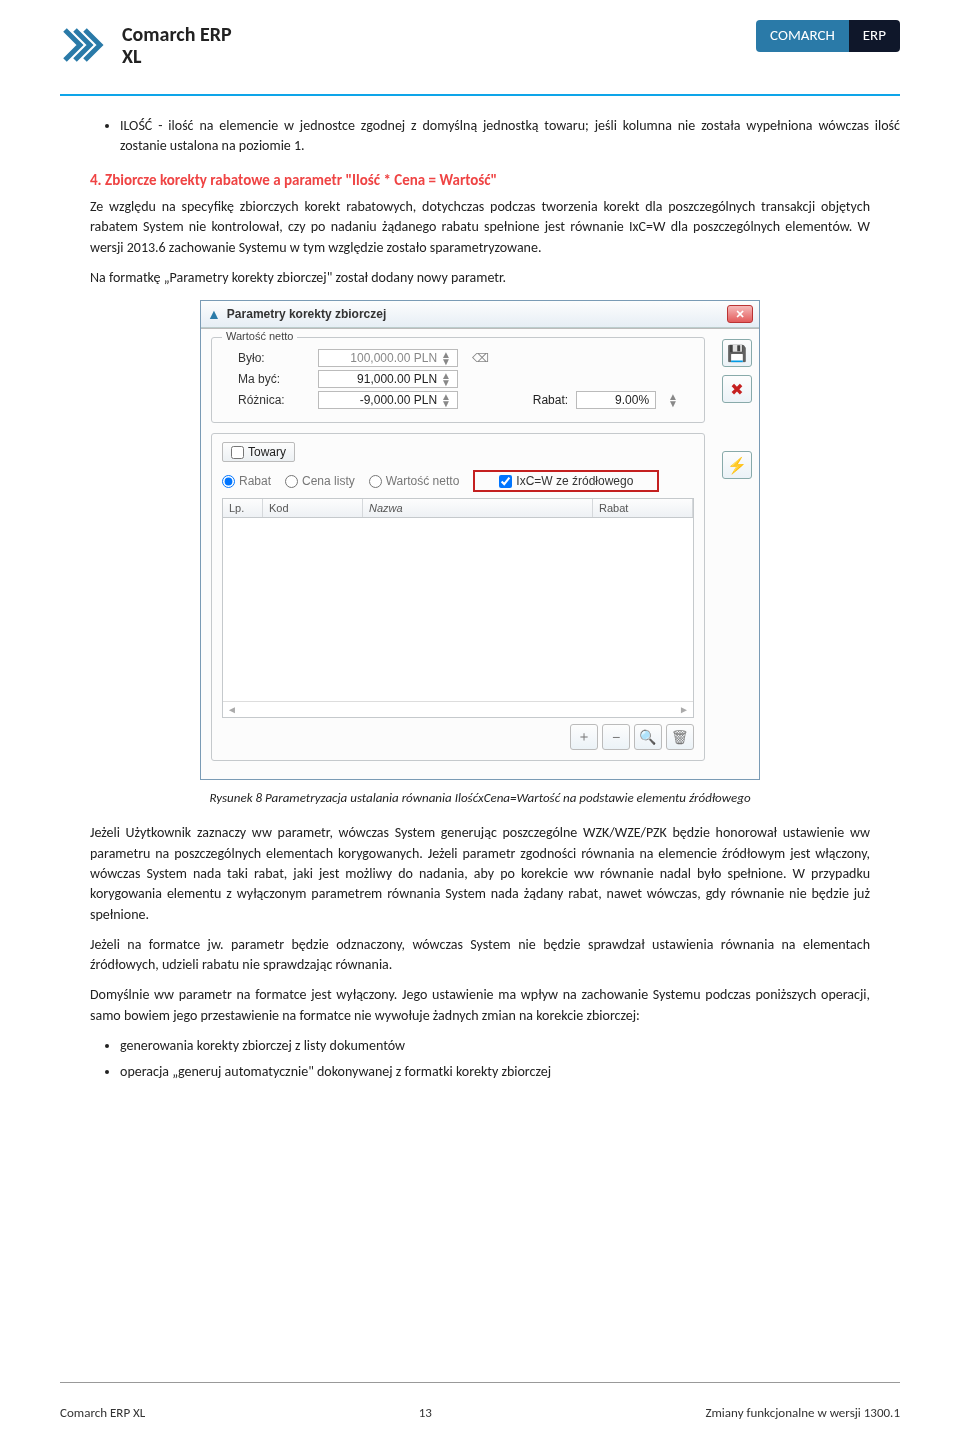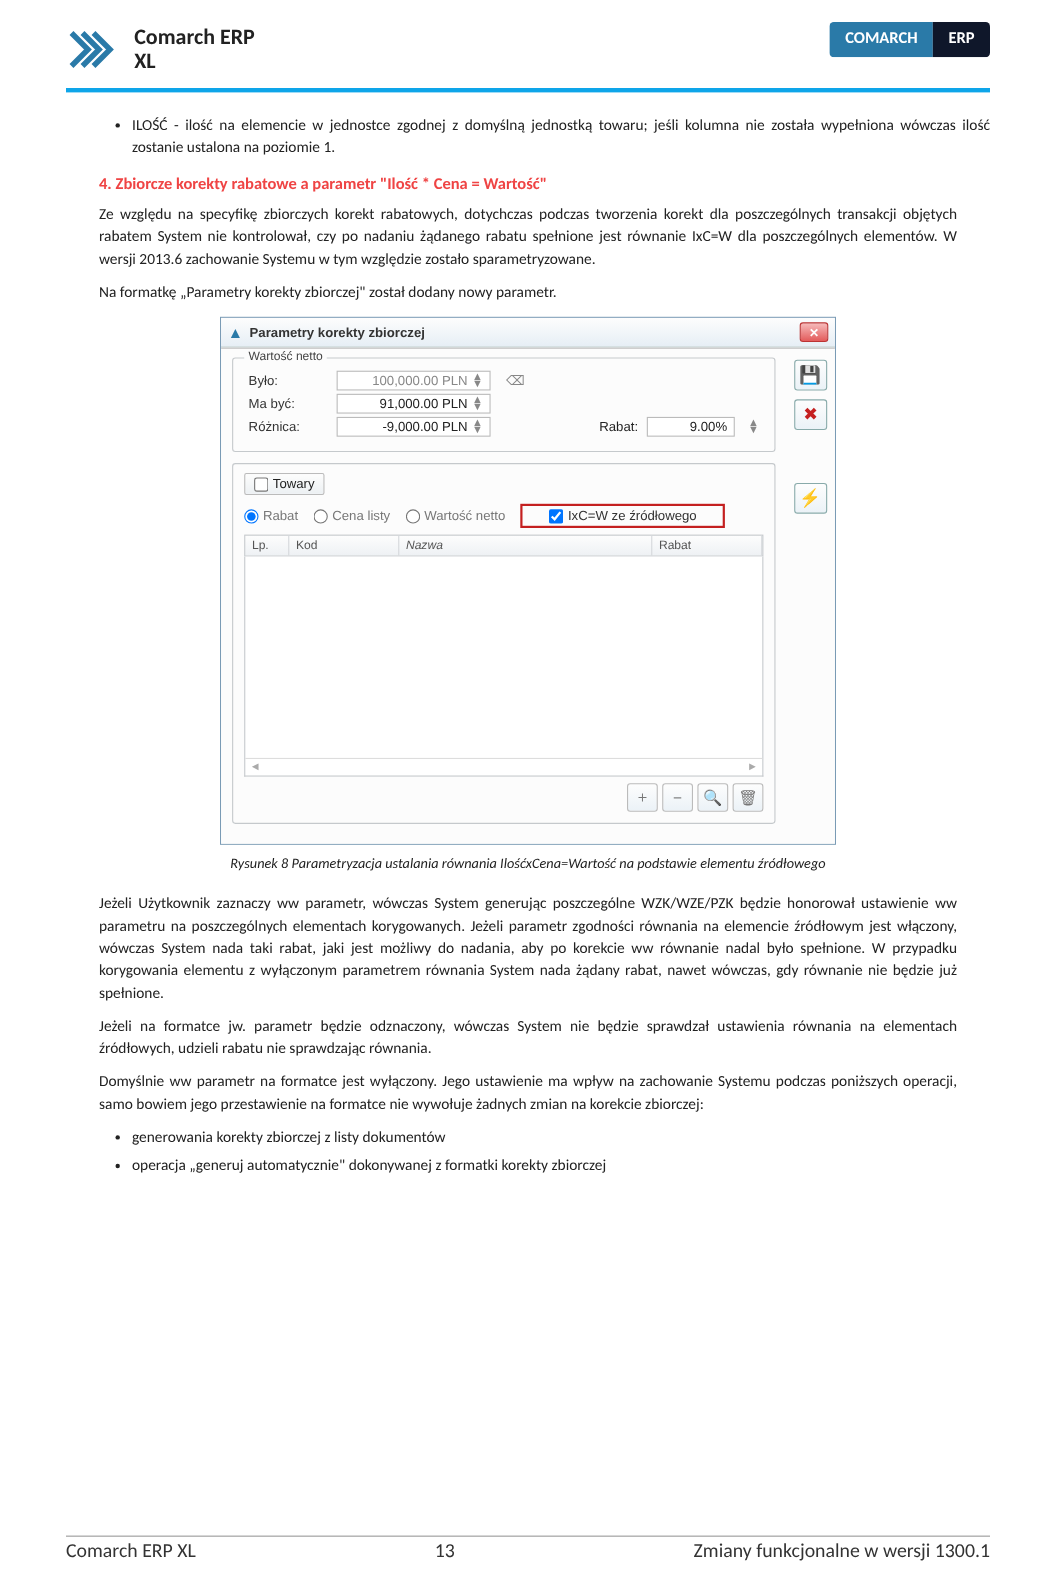--- a/index.html
+++ b/index.html
@@ -11,36 +11,36 @@
     width: 960px;
     margin: 0 auto;
     padding: 20px 60px 30px 60px;
     position: relative;
     min-height: 1440px;
   }
   .header {
     display: flex;
     justify-content: space-between;
     align-items: flex-start;
-    padding-bottom: 10px;
-    border-bottom: 4px solid #0ea5e9;
+    padding-bottom: 24px;
+    border-bottom: 2px solid #0ea5e9;
     margin-bottom: 20px;
   }
   .header-left { display: flex; align-items: center; gap: 12px; }
   .logo-icon {
     width: 50px; height: 50px;
     display: flex; align-items: center; justify-content: center;
   }
   .brand-text { font-size: 20px; font-weight: bold; line-height: 1.1; }
   .brand-text .sub { font-size: 20px; font-weight: bold; }
   .erp-badge {
     display: inline-flex;
     border-radius: 4px;
     overflow: hidden;
-    font-weight: bold;
+    font-weight: normal;
     font-size: 15px;
     height: 32px;
     color: #fff;
   }
   .erp-badge .c { background: #2a7aa8; padding: 6px 14px; }
   .erp-badge .e { background: #0f172a; padding: 6px 14px; }
   .bullet-list { margin: 10px 0 16px 60px; }
   .bullet-list li { list-style: disc; margin-bottom: 6px; text-align: justify; line-height: 1.4; }
   .section-head {
     color: #ef4444;
@@ -113,21 +113,21 @@
     border-radius: 3px;
     padding: 8px 10px 10px 10px;
     margin-bottom: 10px;
     position: relative;
   }
   .group-legend {
     position: absolute; top: -8px; left: 10px;
     background: #fcfcfc; padding: 0 4px;
     font-size: 11px; color: #444;
   }
-  .row { display: flex; align-items: center; gap: 10px; margin: 3px 4px; }
+  .row { display: flex; align-items: center; gap: 10px; margin: 3px 16px; }
   .row .lbl { width: 70px; color: #333; }
   .val-box {
     display: inline-flex; align-items: center;
     border: 1px solid #bbb; background: #fff;
     padding: 1px 6px; width: 140px; justify-content: flex-end;
     color: #888;
   }
   .val-box.active { color: #222; }
   .spinner { margin-left: 4px; color: #888; font-size: 10px; line-height: 0.7; display: inline-flex; flex-direction: column; }
   .rabat-row { margin-left: auto; display: flex; align-items: center; gap: 8px; }
@@ -148,23 +148,23 @@
   .th-lp { width: 40px; } .th-kod { width: 100px; } .th-nazwa { flex: 1; font-style: italic; } .th-rabat { width: 100px; border-right: none; }
   .table-body { height: 200px; border: 1px solid #c5c9cc; border-top: none; background: #fff; position: relative; }
   .table-scroll { position: absolute; bottom: 0; left: 0; right: 0; height: 16px; border-top: 1px solid #ddd; display: flex; justify-content: space-between; padding: 0 4px; color: #aaa; font-size: 10px; align-items: center; }
   .toolbar-row { display: flex; justify-content: flex-end; gap: 4px; margin-top: 6px; }
   .tool-btn { width: 28px; height: 26px; border: 1px solid #bbb; border-radius: 3px; background: linear-gradient(#fdfdfd,#ebf2f7); display: flex; align-items: center; justify-content: center; font-size: 14px; color: #777; }
   .caption { font-style: italic; text-align: center; margin: 10px 30px 18px 30px; font-size: 13px; }
   .footer {
     position: absolute;
     bottom: 20px; left: 60px; right: 60px;
     border-top: 1px solid #999;
-    padding-top: 1px;
+    padding-top: 22px;
     display: flex; justify-content: space-between;
-    font-size: 18px; color: #333;
+    font-size: 13px; color: #333;
   }
   .towary-btn { display: inline-flex; align-items: center; gap: 4px; border: 1px solid #bbb; padding: 2px 8px; background: linear-gradient(#fdfdfd,#ecf0f3); border-radius: 2px; }
   .eraser { color: #888; margin-left: 4px; font-size: 12px; }
 </style>
 </head>
 <body>
 
 <div class="header">
   <div class="header-left">
     <span class="logo-icon">

